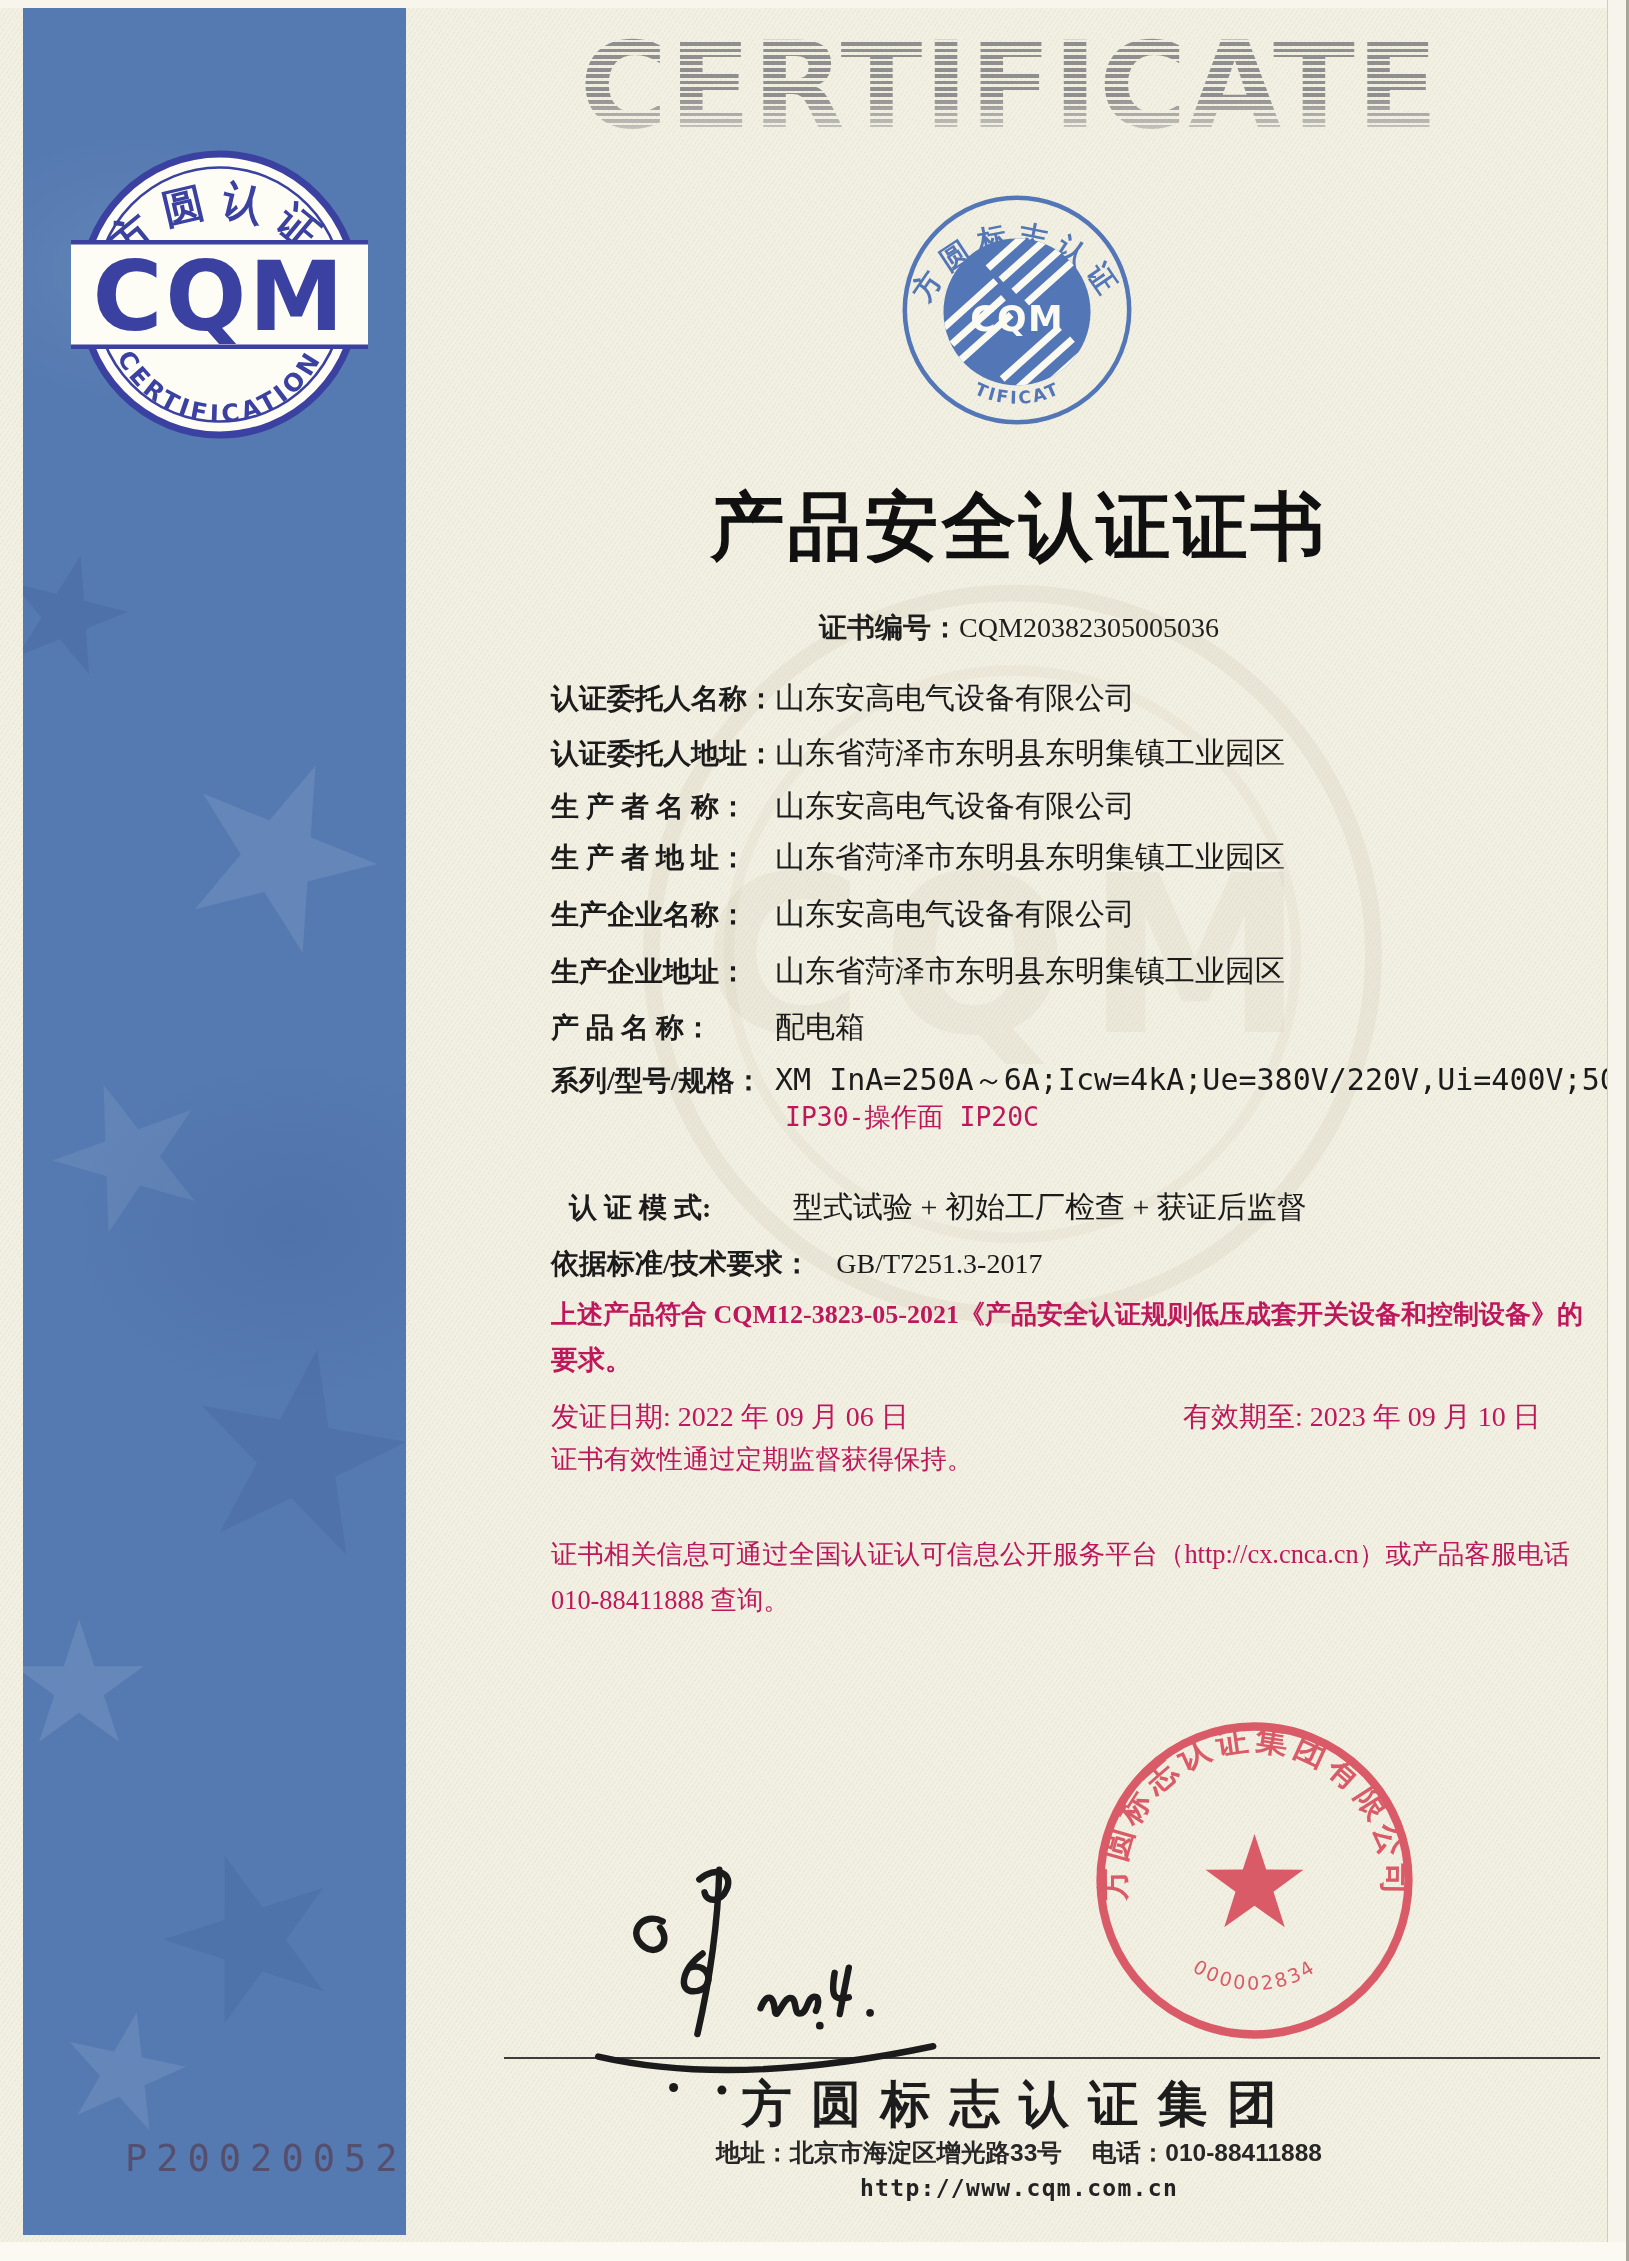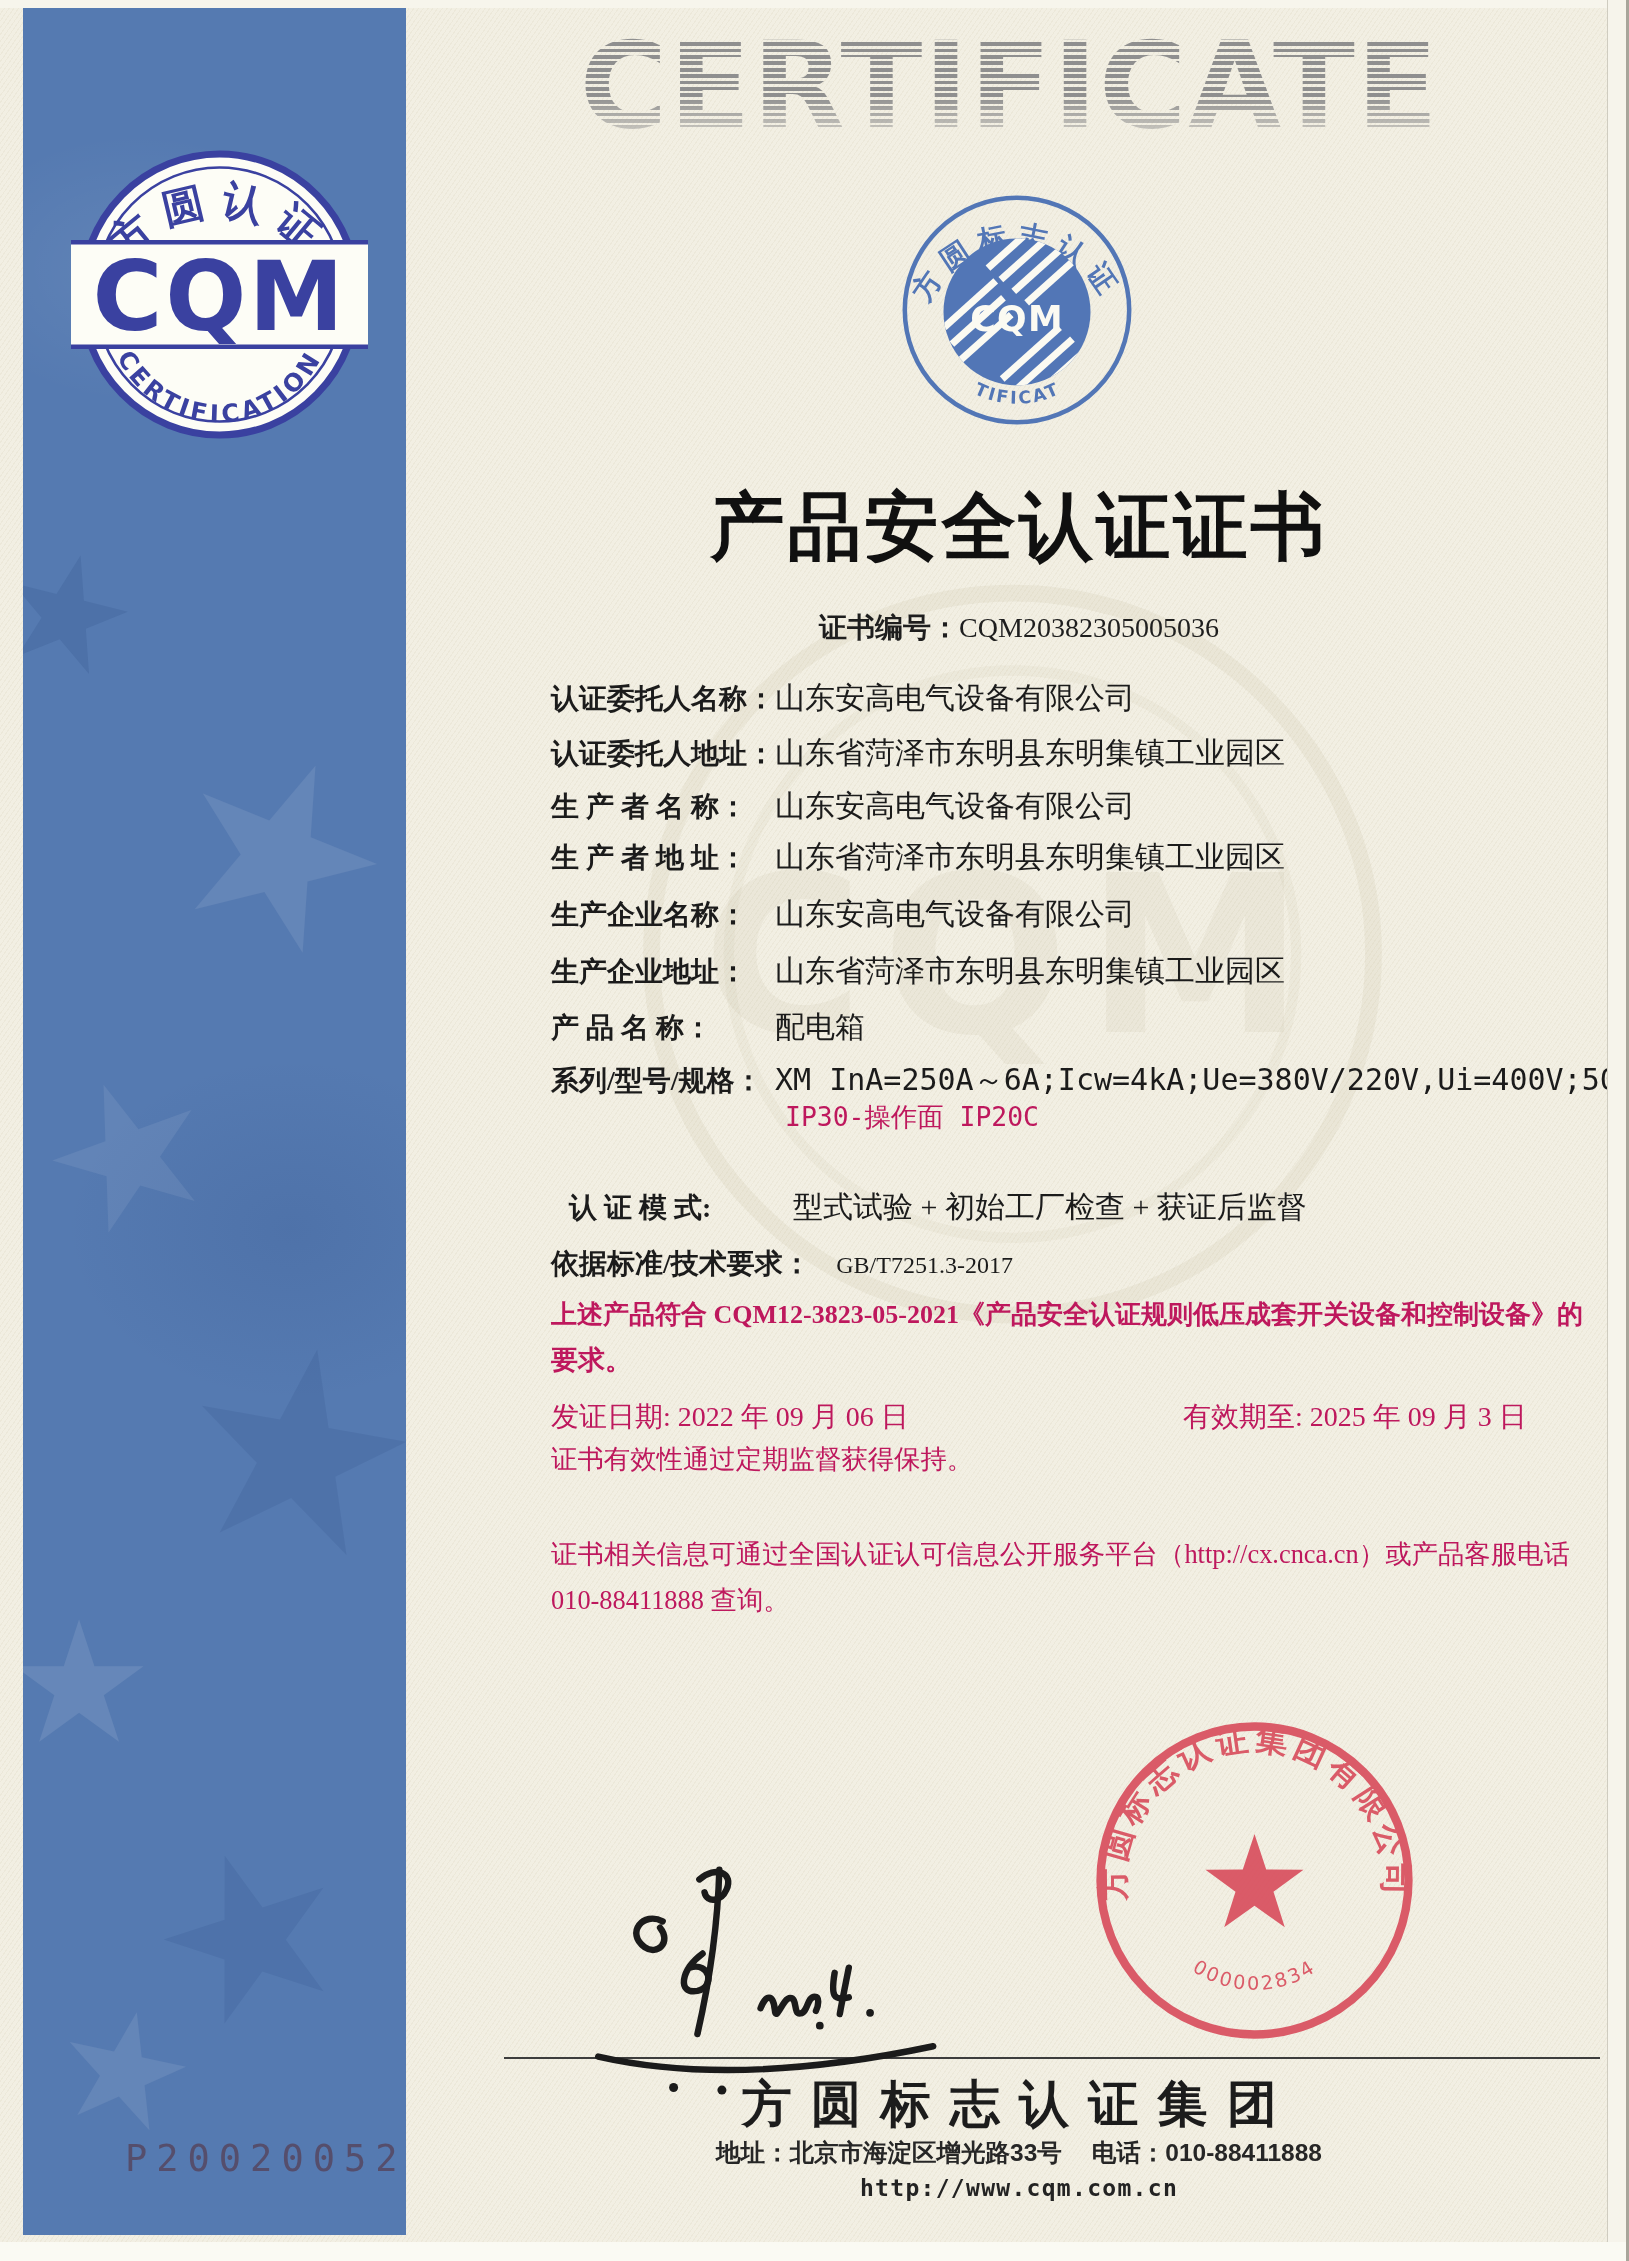--- a/index.html
+++ b/index.html
@@ -155,32 +155,32 @@
   <div class="frow" style="top:1063px;">
     <span class="lab">系列/型号/规格：</span><span class="val mono">XM InA=250A～6A;Icw=4kA;Ue=380V/220V,Ui=400V;50Hz;</span>
   </div>
   <div class="pline mono" style="left:785px;top:1100px;">IP30-操作面 IP20C</div>
 
   <div class="frow" style="top:1190px;margin-left:18px;">
     <span class="lab">认 证 模 式:</span><span class="val">型式试验 + 初始工厂检查 + 获证后监督</span>
   </div>
   <div class="frow" style="top:1246px;">
     <span class="bold" style="font-size:28px;">依据标准/技术要求：</span>
-    <span style="margin-left:18px;font-size:24px;">GB/T7251.3-2017</span>
+    <span style="margin-left:18px;font-size:28px;">GB/T7251.3-2017</span>
   </div>
   <div class="pline bold" style="top:1297px;font-size:26px;">上述产品符合 CQM12-3823-05-2021《产品安全认证规则低压成套开关设备和控制设备》的</div>
   <div class="pline bold" style="top:1342px;font-size:27px;">要求。</div>
 
   <div class="pline" style="top:1398px;font-size:28px;">
     <span>发证日期:</span>
     <span>2022 年 09 月 06 日</span>
   </div>
   <div class="pline" style="left:1183px;top:1398px;font-size:28px;">
     <span>有效期至:</span>
-    <span>2025 年 09 月 3 日</span>
+    <span>2023 年 09 月 10 日</span>
   </div>
   <div class="pline" style="top:1442px;">证书有效性通过定期监督获得保持。</div>
   <div class="pline" style="top:1537px;">证书相关信息可通过全国认证认可信息公开服务平台（http://cx.cnca.cn）或产品客服电话</div>
   <div class="pline" style="top:1583px;">010-88411888 查询。</div>
 
   <svg id="sigbox" viewBox="0 0 620 430">
     <g fill="none" stroke="#1b1b1b" stroke-width="10" stroke-linecap="round">
       <path d="M205,55 c26,-22 54,-10 42,16 c-8,18 -30,22 -34,4"></path>
       <path d="M236,40 c-2,70 -10,150 -34,255"></path>
       <path d="M148,120 c-30,-16 -58,18 -28,40 c20,14 42,-8 24,-30"></path>

